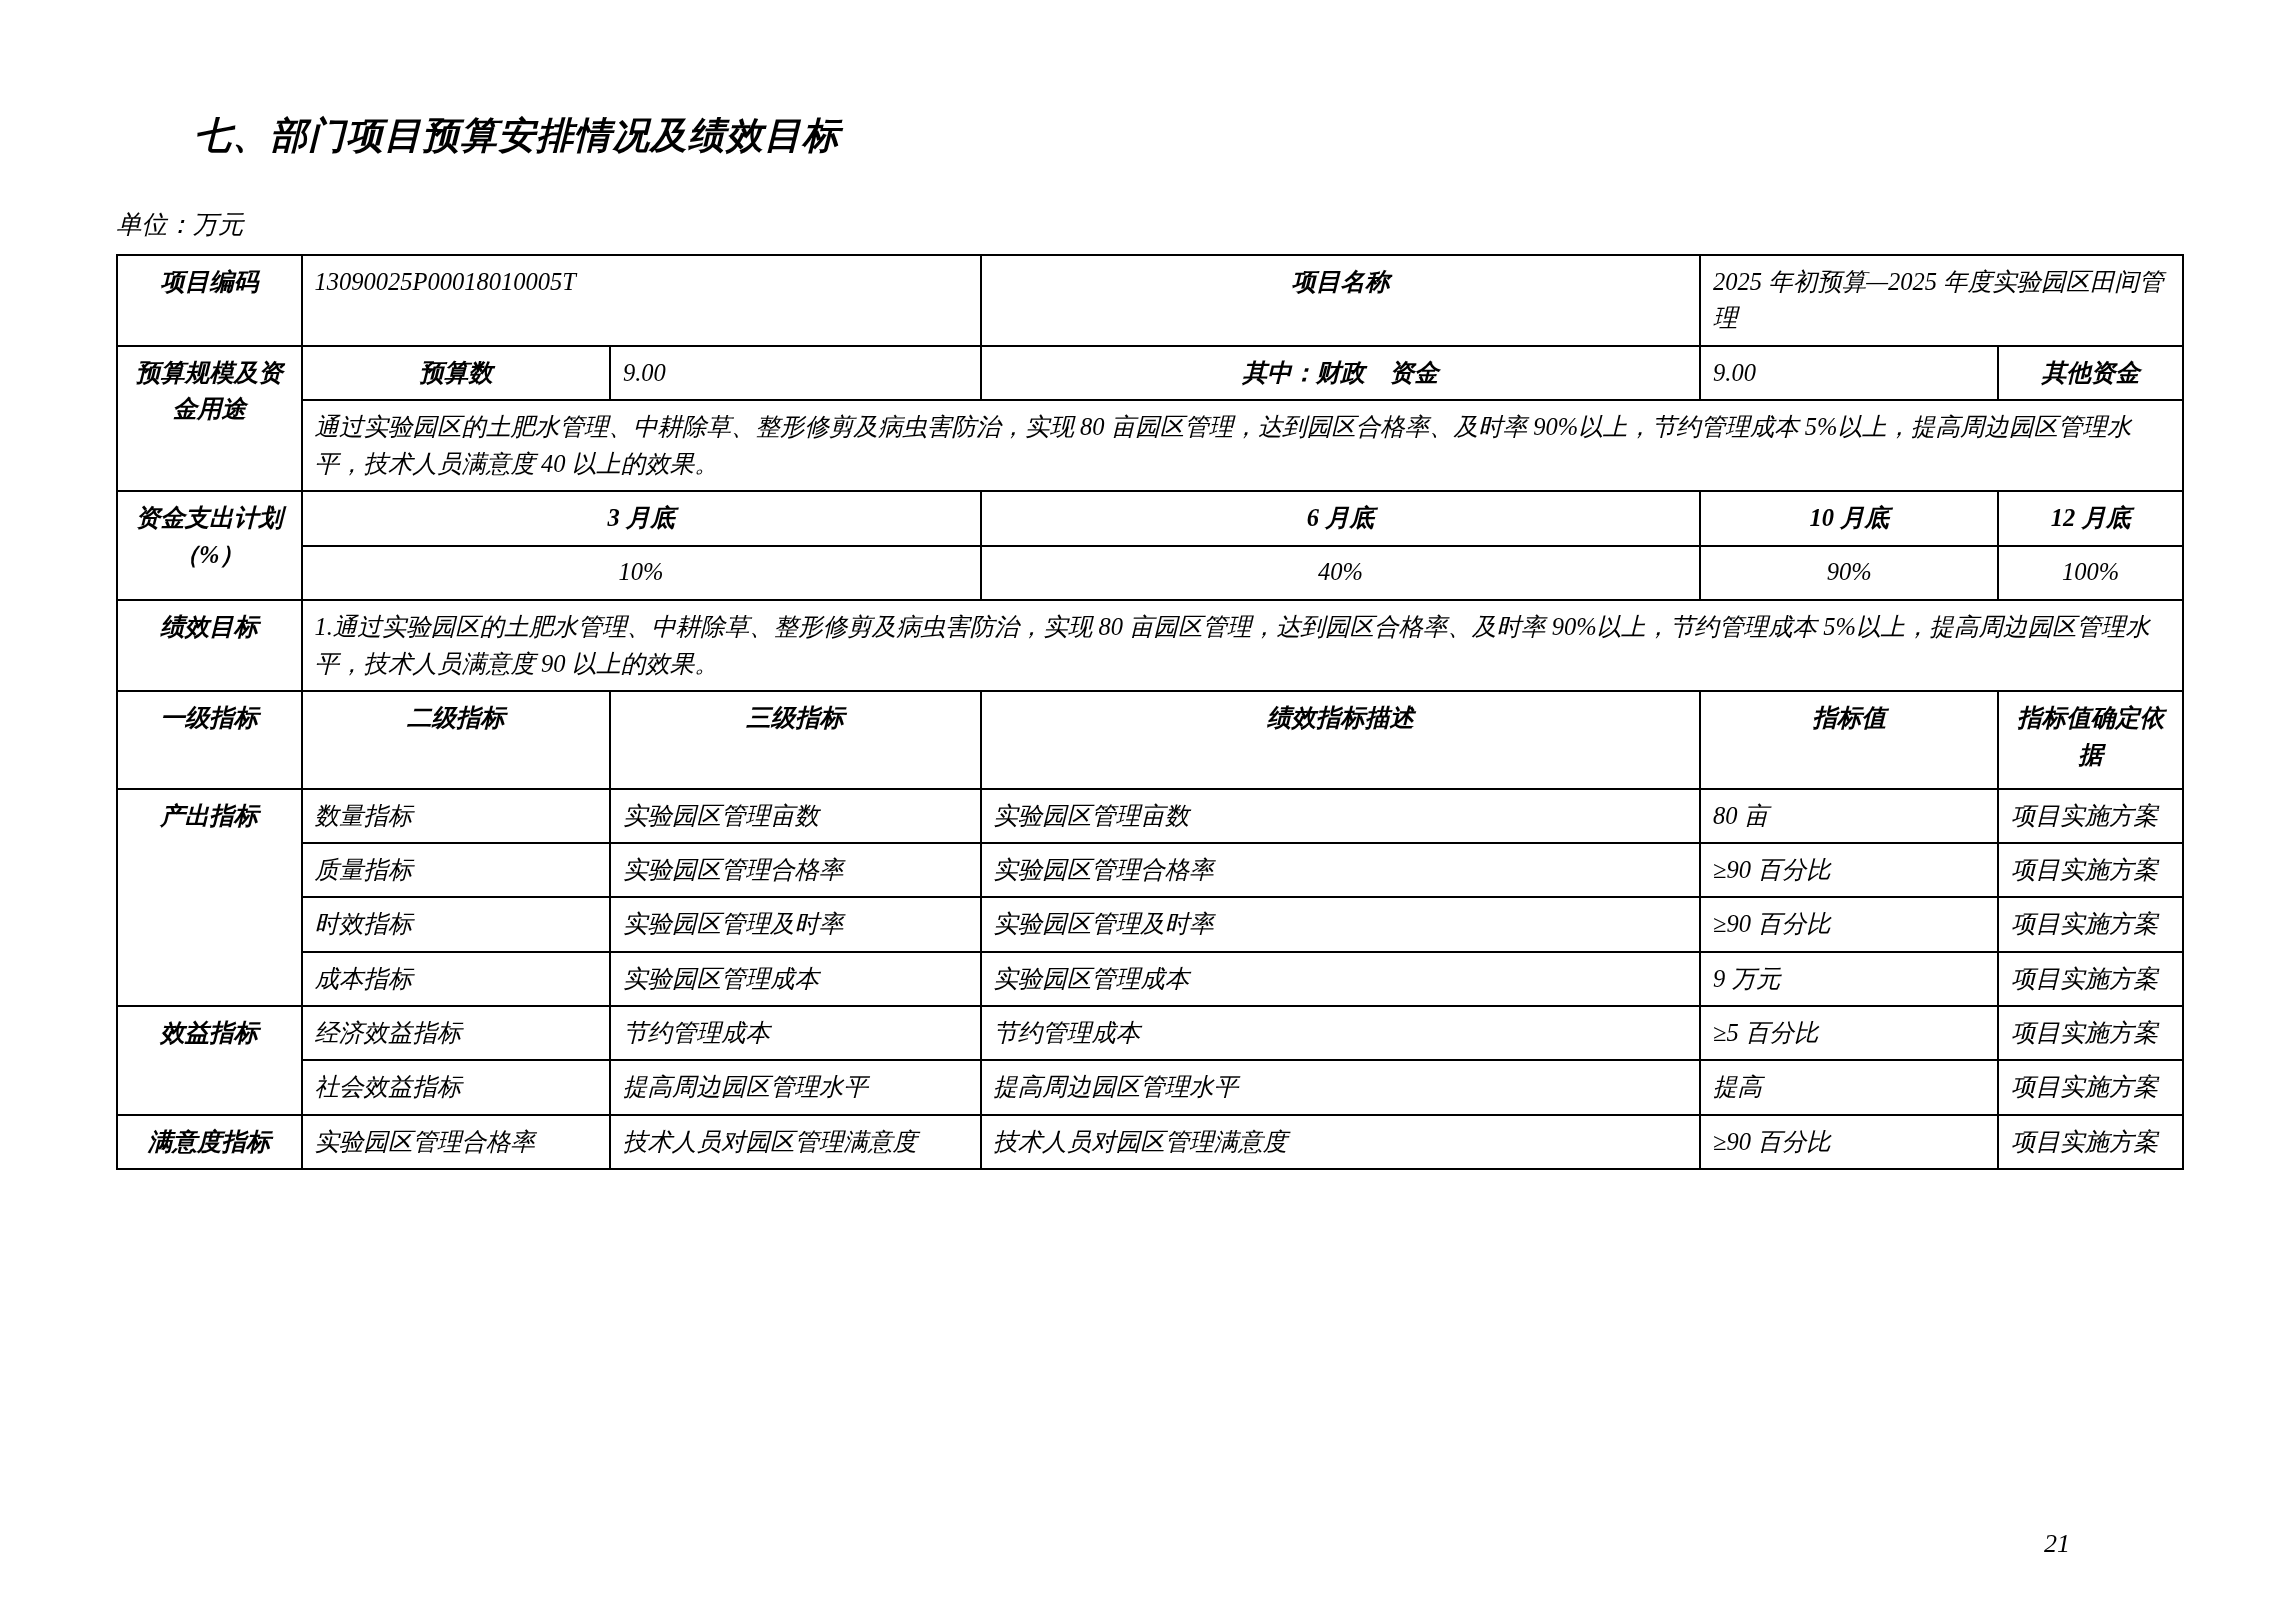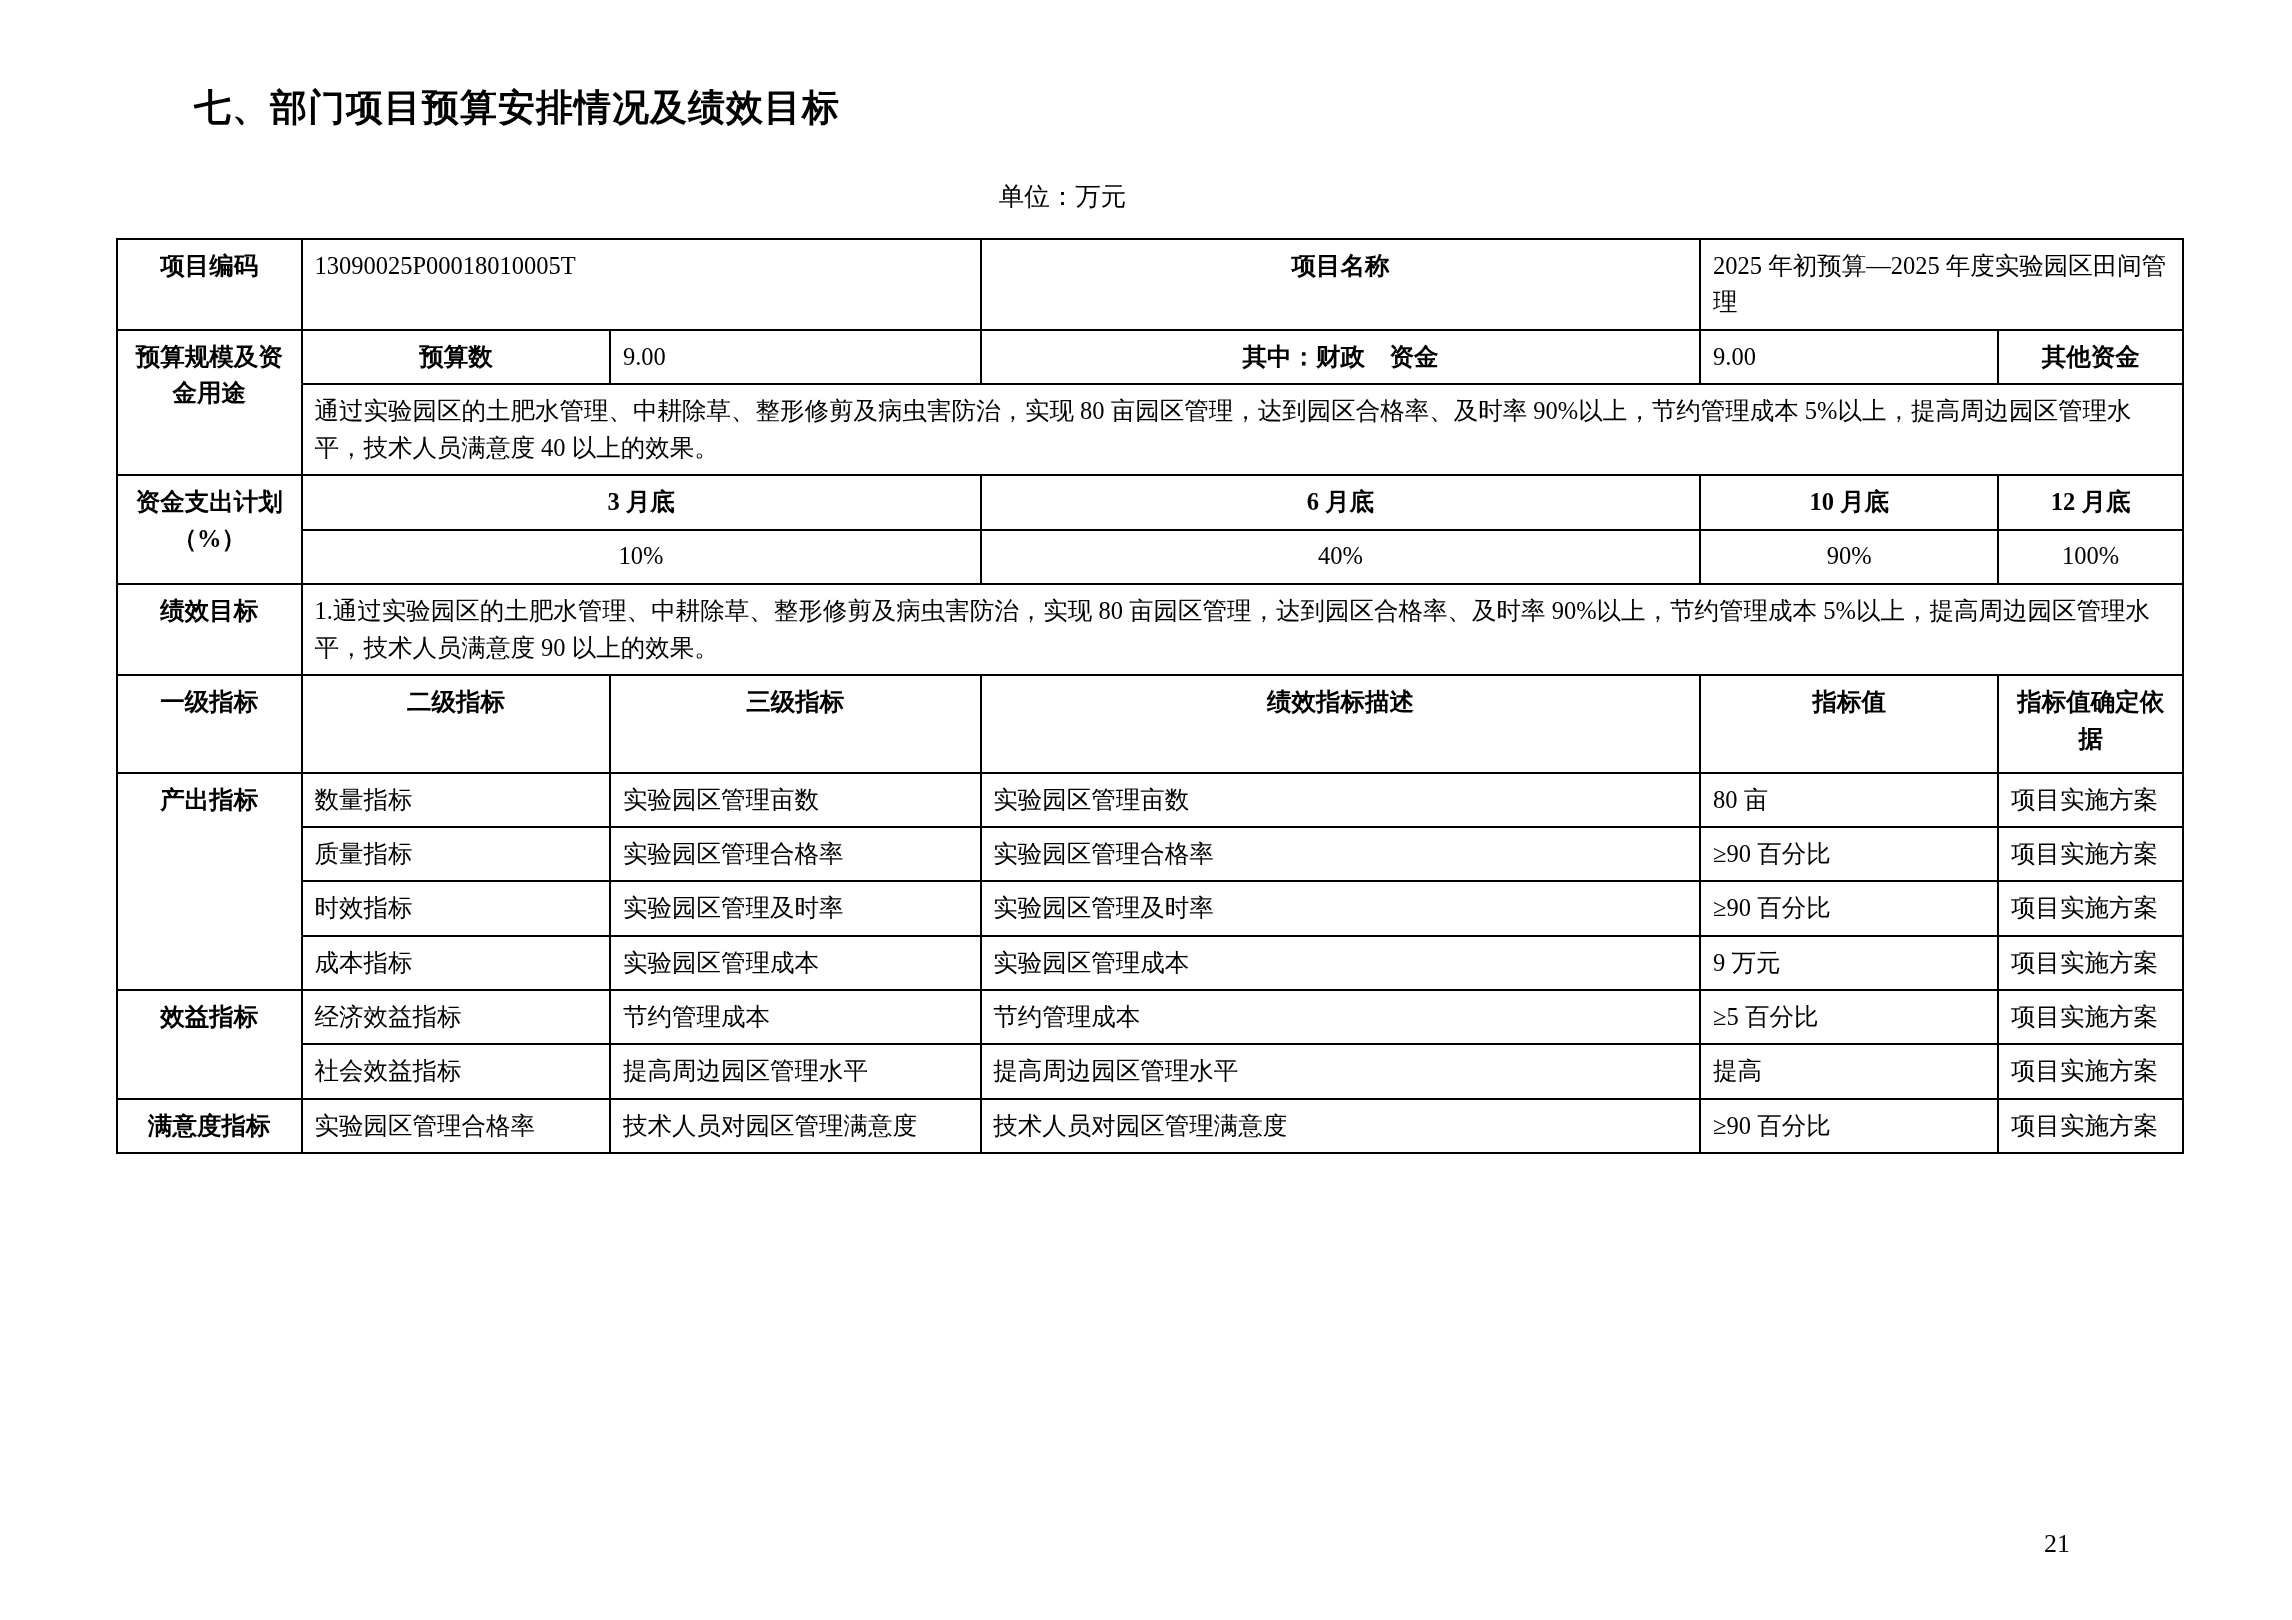--- a/index.html
+++ b/index.html
@@ -12,40 +12,41 @@
     height: 1620px;
     font-family: "Liberation Serif", "DejaVu Serif", serif;
     color: #000000;
     position: relative;
     overflow: hidden;
   }
   .page {
     box-sizing: border-box;
     width: 2186px;
     height: 1620px;
-    padding: 82px 116px 0 116px;
+    padding: 110px 116px 0 116px;
     position: relative;
+    font-style: italic;
   }
   .h-section {
     font-size: 37px;
     font-weight: bold;
     letter-spacing: 1px;
     margin: 0 0 0 78px;
     line-height: 1.4;
   }
   .h-sub {
     font-size: 35px;
     font-weight: bold;
     margin: 35px 0 0 78px;
     line-height: 1.4;
   }
   .unit-line {
-    text-align: center;
+    text-align: left;
     font-size: 25.5px;
-    margin: 45px 61px 24px 0;
+    margin: 45px 61px 12px 0;
   }
   table.perf {
     border-collapse: collapse;
     width: 2068px;
     margin: 0 auto;
     table-layout: fixed;
   }
   table.perf td {
     border: 2px solid #000;
     padding: 7.8px 11.8px;

